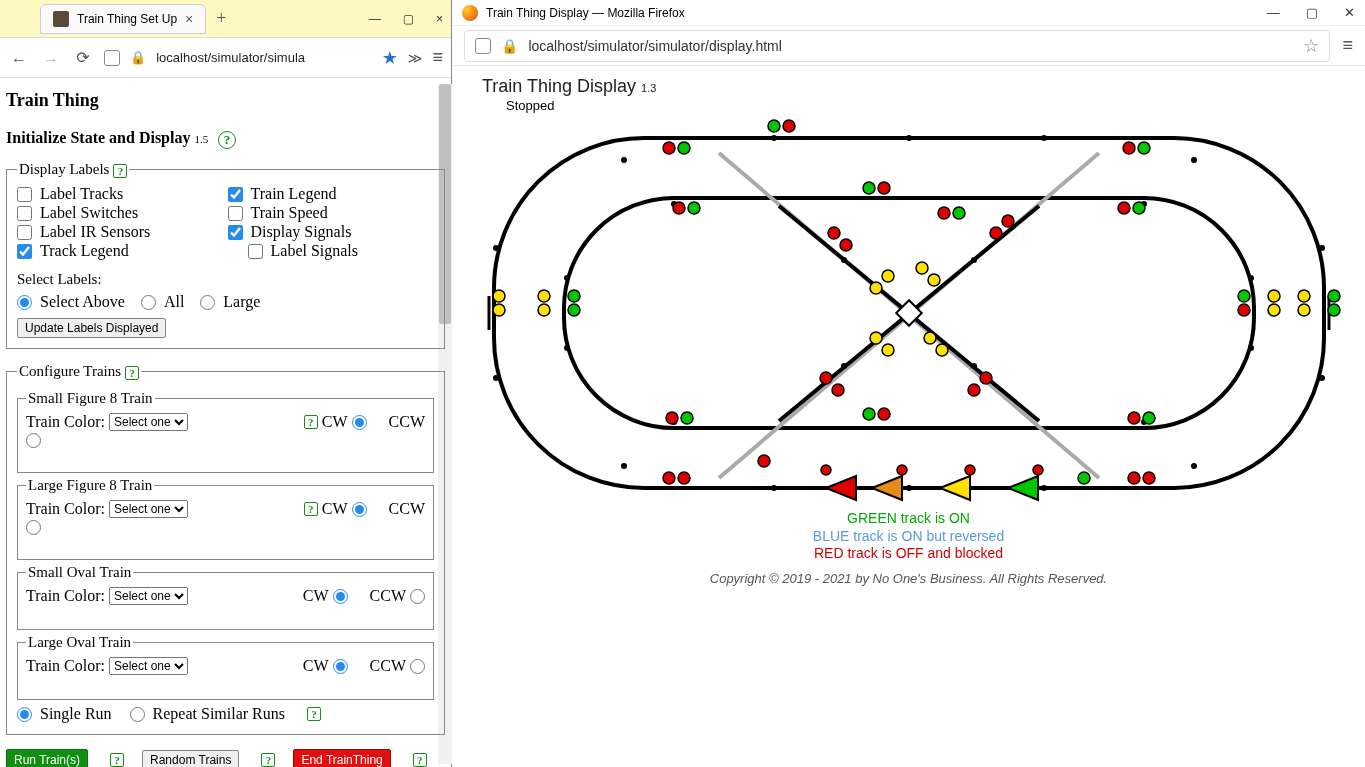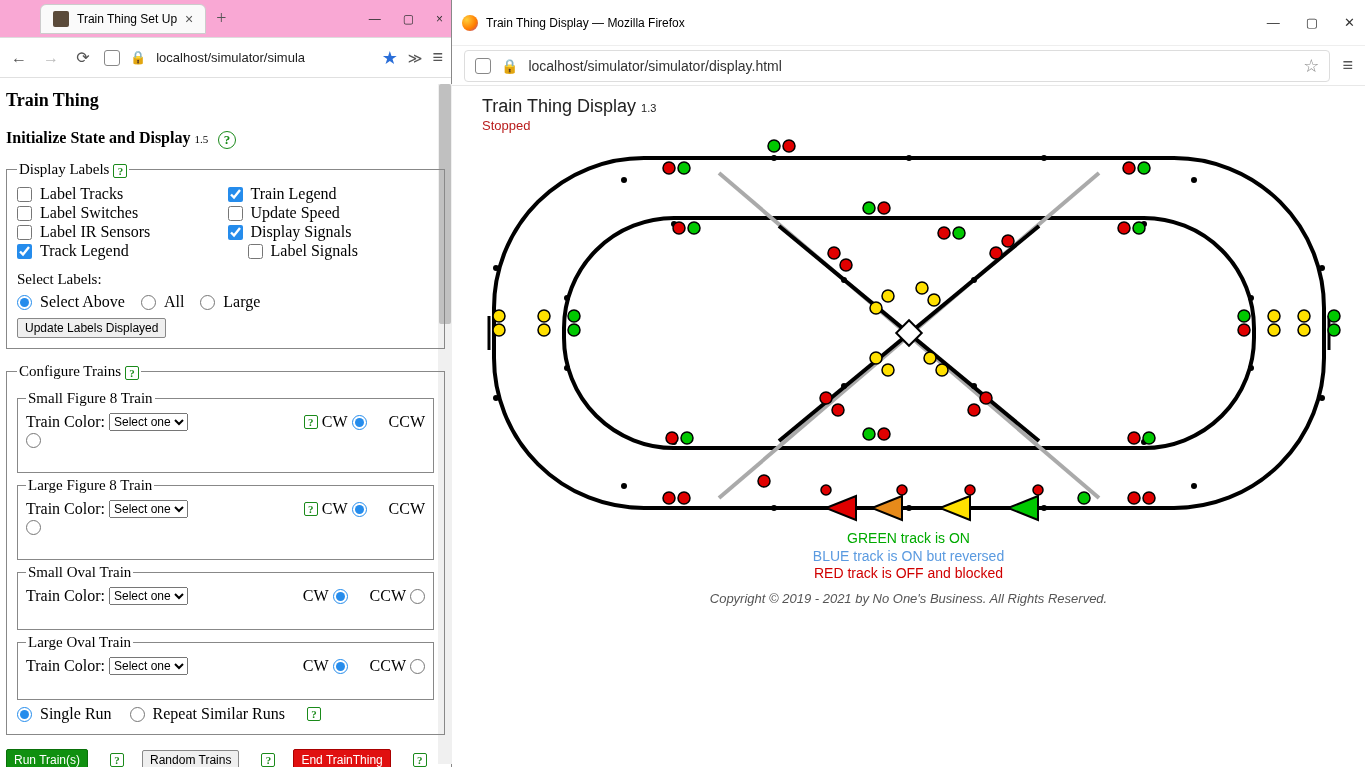--- a/index.html
+++ b/index.html
@@ -1,20 +1,20 @@
 <!DOCTYPE html>
 <html><head>
 <meta charset="utf-8">
 <style>
 * { box-sizing: border-box; margin: 0; padding: 0; }
 body { font-family: "Times New Roman", serif; font-size: 15px; background: #fff; overflow: hidden; width: 1365px; height: 767px; position: relative; }
 
 
 .left-window { position: absolute; left: 0; top: 0; width: 452px; height: 767px; border-right: 1px solid #888; background: #fff; }
-.tab-strip { display: flex; align-items: center; height: 38px; padding-left: 40px; background: #f9a8d4; border-bottom: 1px solid #ddd; }
+.tab-strip { display: flex; align-items: center; height: 38px; padding-left: 40px; background: #fef9c3; border-bottom: 1px solid #ddd; }
 .tab { display: flex; align-items: center; gap: 8px; padding: 6px 12px; border: 1px solid #ccc; border-radius: 6px 6px 0 0; background: #fafafa; font-family: Arial, sans-serif; font-size: 12px; }
 .tab .favicon { width: 16px; height: 16px; background: #5a4a3a; border-radius: 2px; }
 .tab .close { color: #555; font-size: 14px; cursor: pointer; }
 .newtab { margin-left: 10px; font-size: 18px; color: #555; cursor: pointer; }
 .win-controls-left { position: absolute; right: 8px; top: 12px; display: flex; gap: 22px; font-family: Arial; font-size: 12px; color: #333; }
 
 .url-bar { display:flex; align-items:center; height:40px; padding:0 8px; gap:10px; border-bottom:1px solid #e0e0e0; font-family: Arial, sans-serif; }
 .nav-btn { width:22px; text-align:center; color:#555; font-size:16px; cursor:pointer; }
 .shield { width:16px; height:16px; border:1px solid #888; border-radius:3px; }
 .lock { font-size:13px; color:#555; }
@@ -54,32 +54,32 @@
 select { font-family: Arial; font-size:12px; }
 
 .run-row { display:flex; align-items:center; gap:18px; margin-top:4px; font-size:16px; }
 
 .bottom-btns { margin-top:14px; display:flex; gap:18px; align-items:center; }
 .btn-green { background:#109010; color:#fff; border:1px solid #0a700a; padding:3px 7px; font-family:Arial; font-size:12px; cursor:pointer; border-radius:2px; }
 .btn-red { background:#e01010; color:#fff; border:1px solid #a00; padding:3px 7px; font-family:Arial; font-size:12px; cursor:pointer; border-radius:2px; }
 
 
 .right-window { position:absolute; left:452px; top:0; right:0; height:767px; background:#fff; }
-.titlebar2 { height:46px; display:flex; align-items:center; padding:0 10px; font-family:"Segoe UI", Arial; font-size:12px; border-bottom:1px solid #eee; }
+.titlebar2 { height:26px; display:flex; align-items:center; padding:0 10px; font-family:"Segoe UI", Arial; font-size:12px; border-bottom:1px solid #eee; }
 .ff-logo { width:16px; height:16px; border-radius:50%; background: radial-gradient(circle at 30% 30%, #ffce3a, #ff7b00 60%, #a040c0); margin-right:8px; }
 .win-controls-right { margin-left:auto; display:flex; gap:26px; font-size:13px; color:#333; }
 
 .url-bar2 { display:flex; align-items:center; height:40px; padding:0 12px; gap:12px; border-bottom:1px solid #e8e8e8; font-family:Arial; }
 .url-field { flex:1; display:flex; align-items:center; gap:10px; border:1px solid #ddd; border-radius:4px; padding:4px 10px; font-size:14px; color:#333; }
 .star2 { color:#888; font-size:18px; }
 
 .display-area { position:relative; padding:10px 16px; }
 .disp-title { font-family: Arial, sans-serif; font-size:18px; color:#222; }
 .disp-ver { font-size:11px; }
-.disp-status { font-family: Arial; font-size:13px; color:#b91c1c; }
+.disp-status { font-family: Arial; font-size:13px; color:#000000;margin-left:24px; }
 
 .track-svg { display:block; margin:4px auto 0 auto; }
 
 .legend-block { text-align:center; font-family:Arial; font-size:14px; margin-top:2px; line-height:1.25; }
 .lg-black { color:#000; }
 .lg-green { color:#00aa00; }
 .lg-blue  { color:#5a9ae0; }
 .lg-red   { color:#d00000;text-align:center; }
 .copyright { text-align:center; font-family:Arial; font-style:italic; font-size:13px; color:#555; margin-top:8px; }
 </style>
@@ -148,21 +148,21 @@
               <span>Track Legend</span>
             </div>
         </div>
         <div class="label-col right">
           <div class="lbl-row">
               <input type="checkbox" checked="" style="">
               <span>Train Legend</span>
             </div>
           <div class="lbl-row">
               <input type="checkbox" style="">
-              <span>Update Speed</span>
+              <span>Train Speed</span>
             </div>
           <div class="lbl-row">
               <input type="checkbox" checked="" style="">
               <span>Display Signals</span>
             </div>
           <div class="lbl-row indent">
               <input type="checkbox" style="">
               <span>Label Signals</span>
             </div>
         </div>

